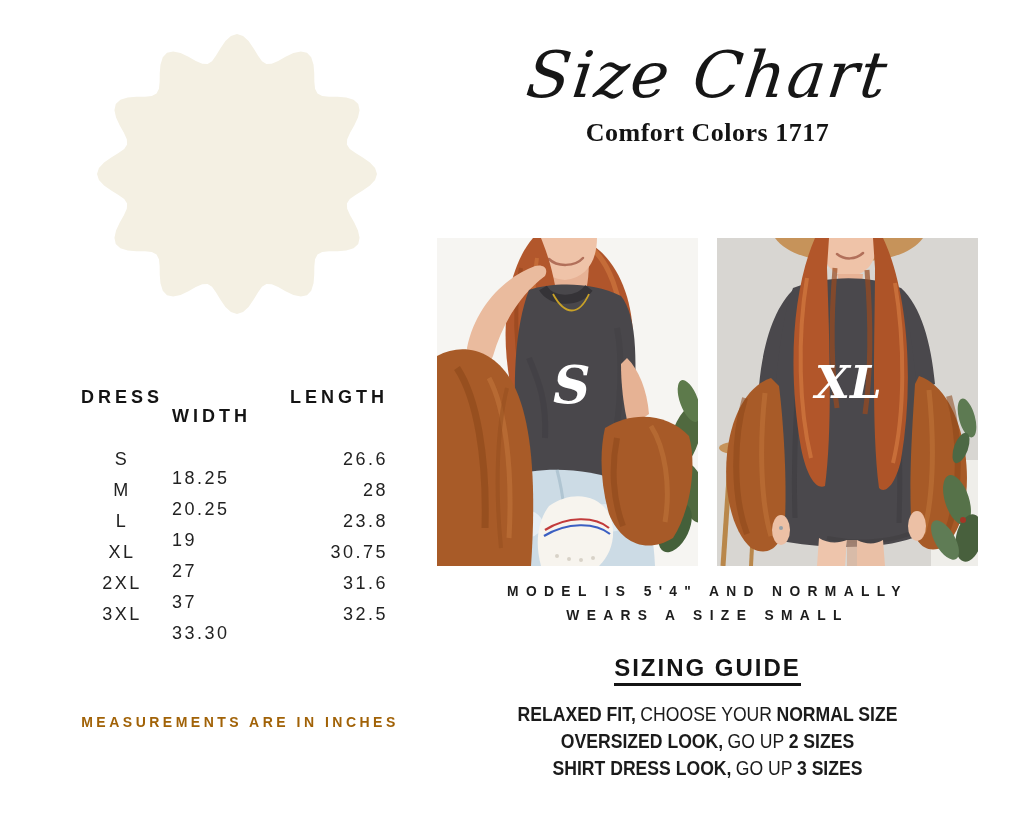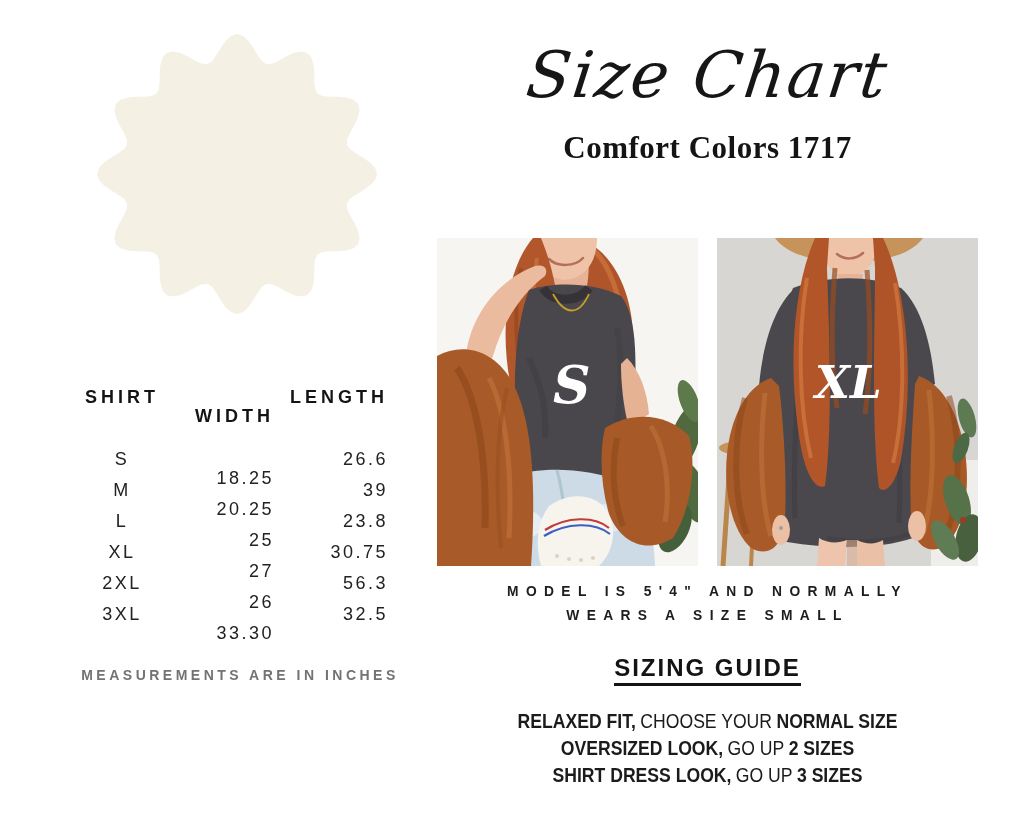--- a/index.html
+++ b/index.html
@@ -8,55 +8,55 @@
     overflow:hidden; font-family:"Liberation Sans", sans-serif; color:#1c1c1c;
   }
 
   
   .badge { position:absolute; left:96px; top:33px; width:282px; height:282px; }
 
   
   .header { position:absolute; left:437px; top:40px; width:541px; text-align:center; }
   .title  { font-family:"DejaVu Serif", serif; font-style:italic; font-weight:400;
             font-size:64px; line-height:1.12; transform:skewX(-7deg); letter-spacing:2px; color:#161616; }
-  .subtitle { font-family:"Liberation Serif", serif; font-weight:700; font-size:31px;
-              margin-top:18px; letter-spacing:0.5px; color:#141414; }
+  .subtitle { font-family:"Liberation Serif", serif; font-weight:700; font-size:26px;
+              margin-top:6px; letter-spacing:0.5px; color:#141414; }
 
   
   .photo { position:absolute; top:238px; width:261px; height:328px; overflow:hidden; }
   .photo.left  { left:437px; }
   .photo.right { left:717px; }
   .shirt-label { position:absolute; color:#ffffff; font-family:"DejaVu Serif", serif;
                  font-style:italic; font-weight:700; }
   .shirt-label.s  { left:116px; top:116px; font-size:52px; }
   .shirt-label.xl { left:98px;  top:118px; font-size:45px; }
 
   
   .caption { position:absolute; left:437px; top:579px; width:541px; text-align:center;
              font-weight:700; font-size:15px; letter-spacing:8px; line-height:24px; color:#1d1d1d; }
   .caption .cline { white-space:nowrap; transform:scaleX(0.92); transform-origin:50% 50%; }
 
   
   .size-table { position:absolute; left:72px; top:382px; width:316px; }
   .trow { display:flex; height:31px; align-items:center; }
   .thead { margin-bottom:31px; }
   .c1 { width:100px; text-align:center; }
-  .c2 { width:102px; text-align:right;margin-top:37px; }
+  .c2 { width:102px; text-align:left;margin-top:37px; }
   .c3 { width:114px; text-align:right; }
   .th { font-weight:700; font-size:18px; letter-spacing:4px; color:#141414; }
   .tcell { font-size:18px; letter-spacing:2.5px; color:#222222; }
 
-  .note { position:absolute; left:40px; top:667px; width:400px; text-align:center;
-          font-weight:700; font-size:14px; letter-spacing:3.5px; color:#737373; }
+  .note { position:absolute; left:40px; top:714px; width:400px; text-align:center;
+          font-weight:700; font-size:14px; letter-spacing:3.5px; color:#a16207; }
 
   
   .guide { position:absolute; left:437px; top:654px; width:541px; text-align:center; }
   .guide-title { display:inline-block; font-weight:700; font-size:24px; letter-spacing:2px;
                  border-bottom:3px solid #141414; padding-bottom:1px; color:#141414; }
-  .guide-lines { margin-top:22px; font-size:20px; line-height:27px; color:#1b1b1b; }
+  .guide-lines { margin-top:15px; font-size:20px; line-height:27px; color:#1b1b1b; }
   .gl { white-space:nowrap; transform:scaleX(0.88); transform-origin:50% 50%; }
   .seg-b { font-weight:700; }
   .seg-r { font-weight:400; margin:0 5px; }
 </style>
 </head>
 <body>
 
 <div class="canvas">
 
   <svg class="badge" viewBox="0 0 280 280">
@@ -194,48 +194,48 @@
     <div class="shirt-label xl">XL</div>
   </figure>
 
   <div class="caption">
     <div class="cline">MODEL IS 5'4" AND NORMALLY</div>
     <div class="cline">WEARS A SIZE SMALL</div>
   </div>
 
   <div class="size-table">
     <div class="trow thead">
-      <div class="c1 th">SHIRT</div>
+      <div class="c1 th">DRESS</div>
       <div class="c2 th">WIDTH</div>
       <div class="c3 th">LENGTH</div>
     </div>
     <div class="trow">
       <div class="c1 tcell">S</div>
       <div class="c2 tcell">18.25</div>
       <div class="c3 tcell">26.6</div>
     </div>
     <div class="trow">
       <div class="c1 tcell">M</div>
       <div class="c2 tcell">20.25</div>
-      <div class="c3 tcell">39</div>
+      <div class="c3 tcell">28</div>
     </div>
     <div class="trow">
       <div class="c1 tcell">L</div>
-      <div class="c2 tcell">25</div>
+      <div class="c2 tcell">19</div>
       <div class="c3 tcell">23.8</div>
     </div>
     <div class="trow">
       <div class="c1 tcell">XL</div>
       <div class="c2 tcell">27</div>
       <div class="c3 tcell">30.75</div>
     </div>
     <div class="trow">
       <div class="c1 tcell">2XL</div>
-      <div class="c2 tcell">26</div>
-      <div class="c3 tcell">56.3</div>
+      <div class="c2 tcell">37</div>
+      <div class="c3 tcell">31.6</div>
     </div>
     <div class="trow">
       <div class="c1 tcell">3XL</div>
       <div class="c2 tcell">33.30</div>
       <div class="c3 tcell">32.5</div>
     </div>
   </div>
 
   <div class="note">MEASUREMENTS ARE IN INCHES</div>
 

